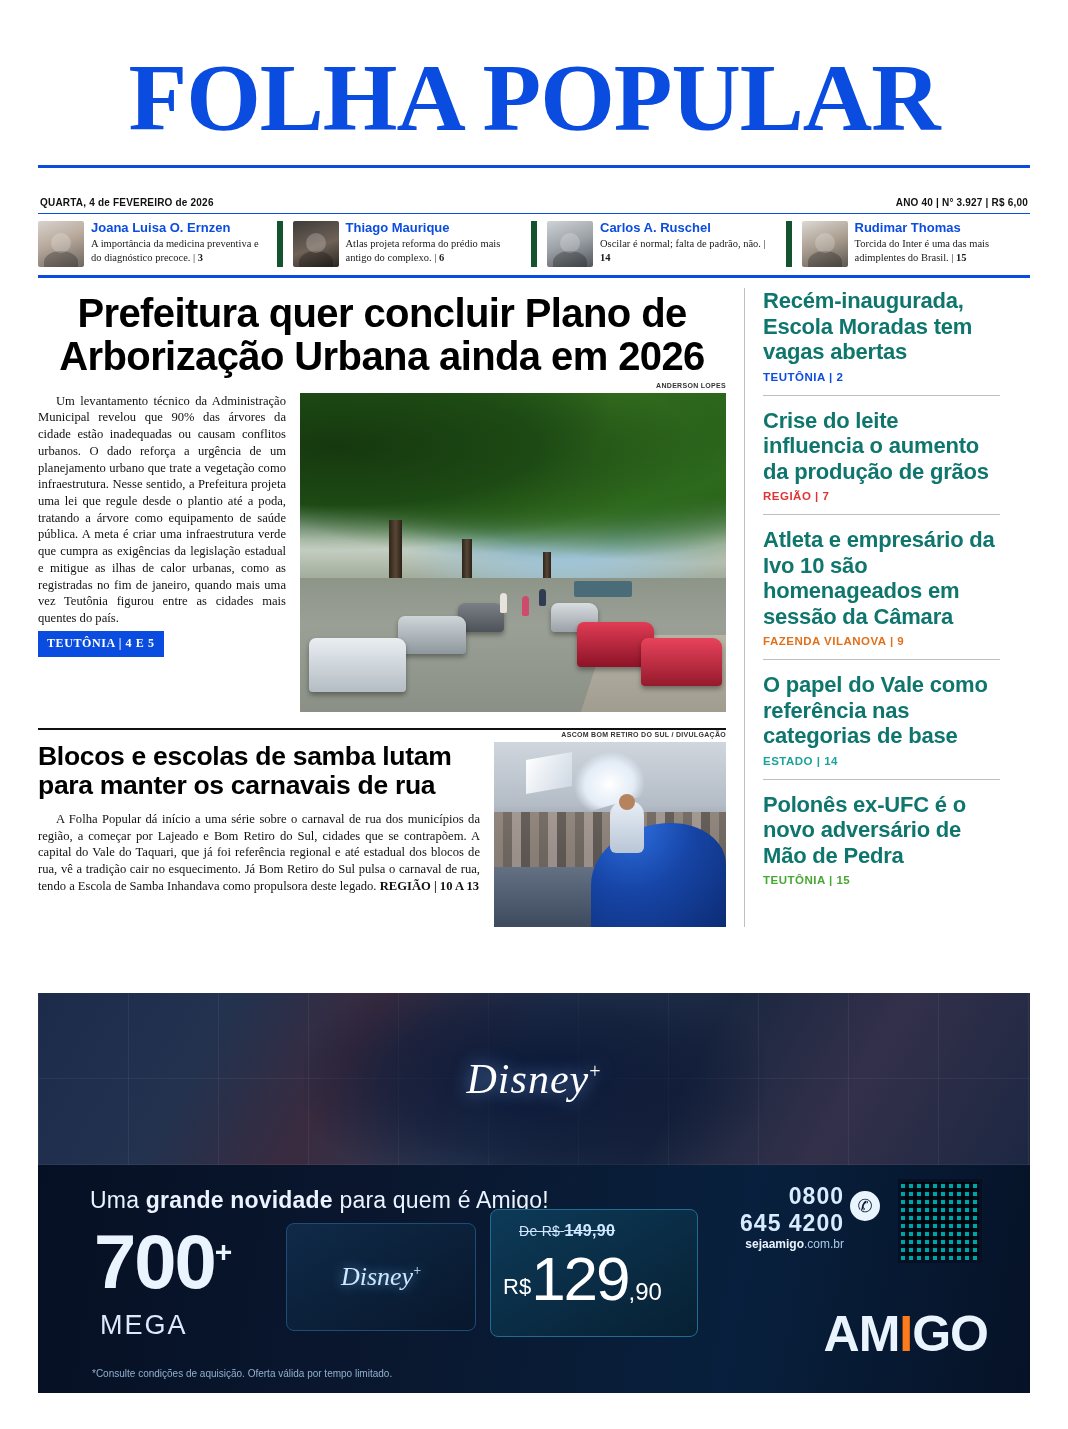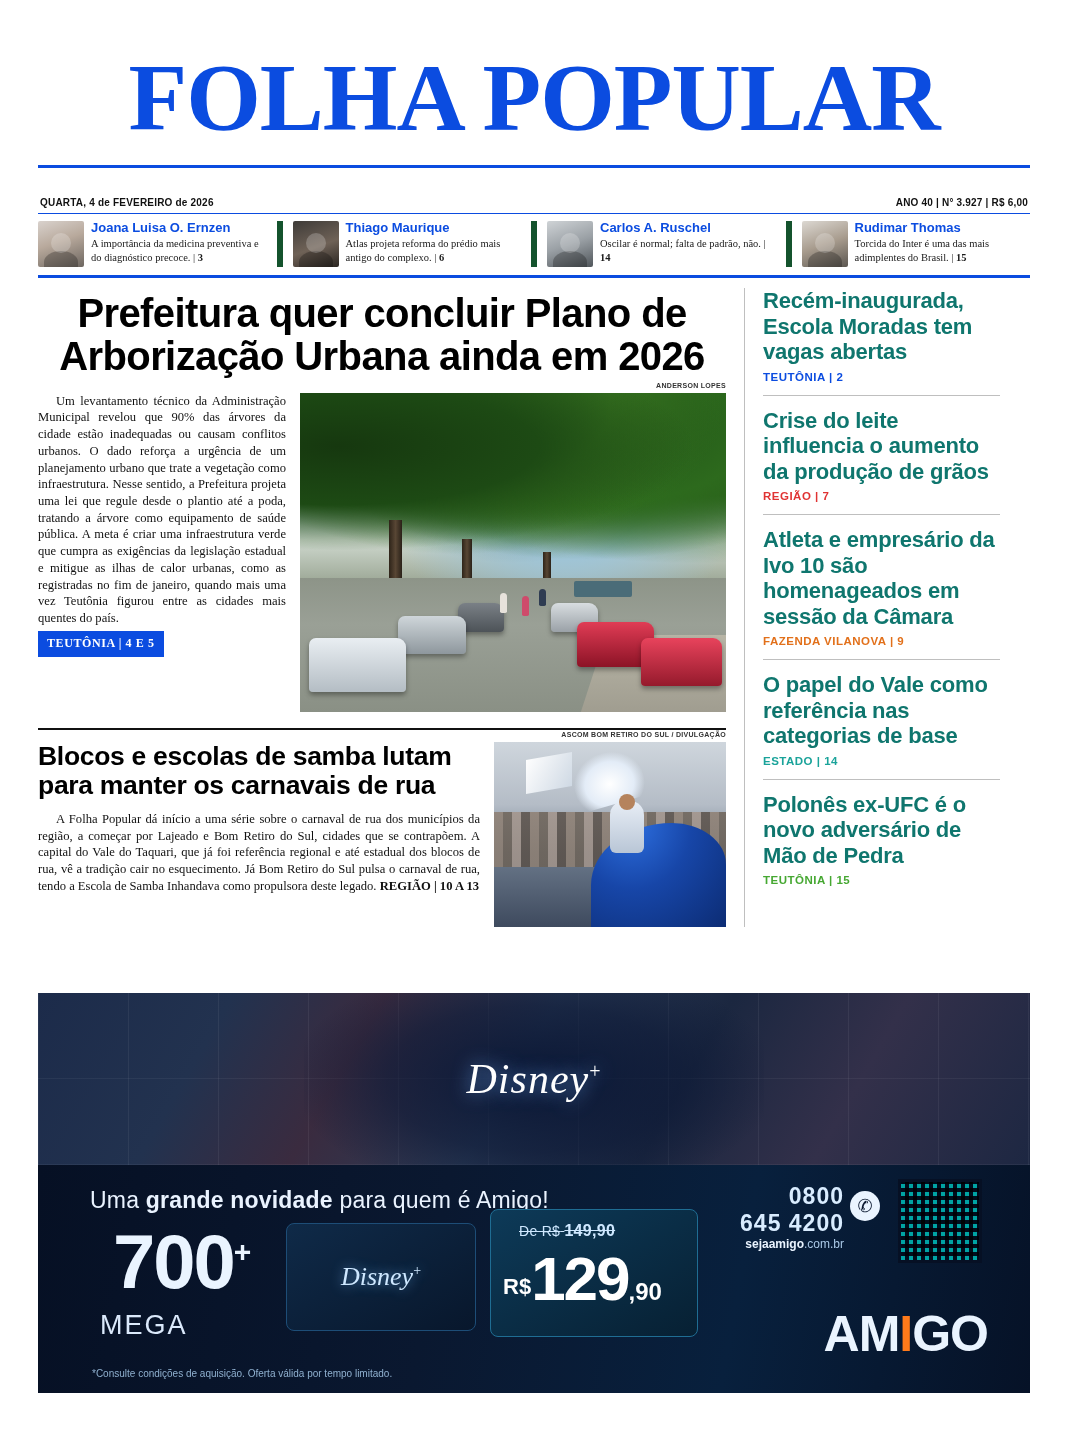--- a/index.html
+++ b/index.html
@@ -362,21 +362,21 @@
   .ad-tagline {
     position: absolute;
     left: 52px; top: 22px;
     color: #eaf3ff;
     font-size: 23px;
     letter-spacing: 0.2px;
   }
   .ad-tagline b { font-weight: bold; }
   .ad-700 {
     position: absolute;
-    left: 75px; top: 62px;
+    left: 56px; top: 62px;
     color: #eaf4ff;
     font-size: 76px;
     font-weight: bold;
     line-height: 0.92;
     letter-spacing: -2px;
   }
   .ad-700 sup { font-size: 30px; vertical-align: super; }
   .ad-mega {
     position: absolute;
     left: 62px; top: 145px;
@@ -412,21 +412,21 @@
   }
   .ad-oldprice {
     position: absolute; left: 28px; top: 12px;
     color: #cfe8ff; font-size: 14px; letter-spacing: .3px;
   }
   .ad-oldprice s { text-decoration: line-through; }
   .ad-oldprice b { font-weight: bold; font-size: 16px; }
   .ad-newprice {
     position: absolute; left: 12px; top: 38px;
     color: #ffffff;
-    font-weight: bold;
+    font-weight: normal;
     line-height: 1;
   }
   .ad-newprice .cur { font-size: 22px; vertical-align: super; }
   .ad-newprice .val { font-size: 62px; letter-spacing: -2px; }
   .ad-newprice .cents { font-size: 24px; }
   .ad-phone {
     position: absolute; right: 186px; top: 18px;
     text-align: right;
     color: #d9ecff;
   }

